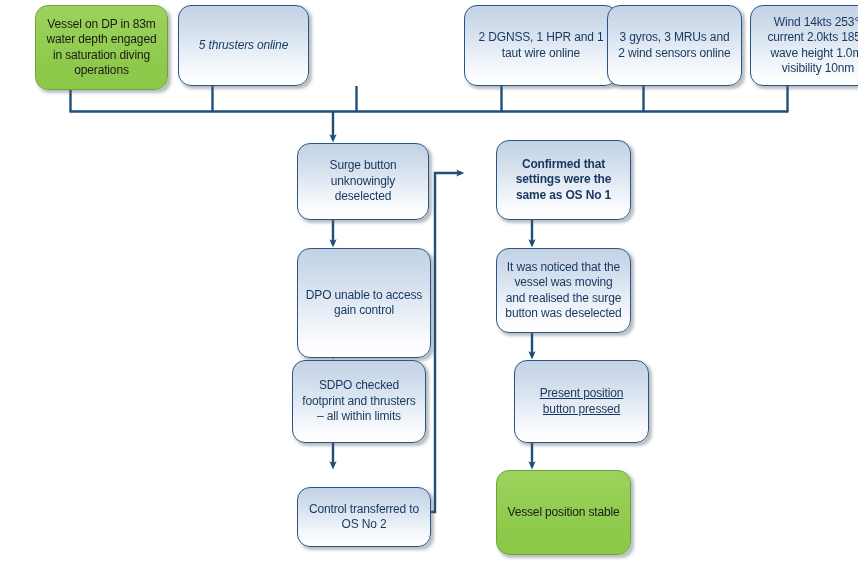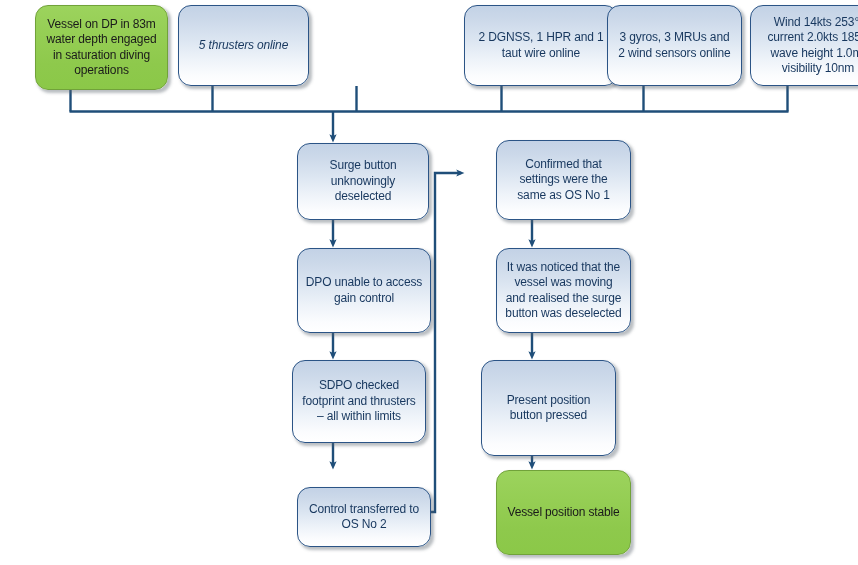--- a/index.html
+++ b/index.html
@@ -123,41 +123,41 @@
   </div>
 
   <div class="node blue" style="left:719px; top:5px;   width:136px; height:81px;">
     <span>Wind 14kts 253°, current 2.0kts 185°, wave height 1.0m, visibility 10nm</span>
   </div>
 
   <div class="node blue" style="left:266px; top:143px; width:132px; height:77px;">
     <span>Surge button unknowingly deselected</span>
   </div>
 
-  <div class="node blue" style="left:266px; top:248px; width:134px; height:85px;border-radius:13px;">
+  <div class="node blue" style="left:266px; top:248px; width:134px; height:110px;border-radius:13px;">
     <span>DPO unable to access gain control</span>
   </div>
 
   <div class="node blue" style="left:261px; top:360px; width:134px; height:83px;justify-content:center;">
     <span>SDPO checked footprint and thrusters – all within limits</span>
   </div>
 
   <div class="node blue" style="left:266px; top:487px; width:134px; height:60px;">
     <span>Control transferred to OS No 2</span>
   </div>
 
-  <div class="node blue" style="left:465px; top:140px; width:135px; height:80px;">
+  <div class="node blue" style="left:465px; top:140px; width:135px; height:80px;font-weight:bold;">
     <span>Confirmed that settings were the same as OS No 1</span>
   </div>
 
   <div class="node blue" style="left:465px; top:248px; width:135px; height:85px;">
     <span>It was noticed that the vessel was moving and realised the surge button was deselected</span>
   </div>
 
-  <div class="node blue" style="left:450px; top:360px; width:135px; height:96px;">
+  <div class="node blue" style="left:483px; top:360px; width:135px; height:83px;text-decoration:underline;">
     <span>Present position button pressed</span>
   </div>
 
   <div class="node green" style="left:465px; top:470px; width:135px; height:85px;align-items:center;">
     <span>Vessel position stable</span>
   </div>
 
 </div>
 
 </body></html>

